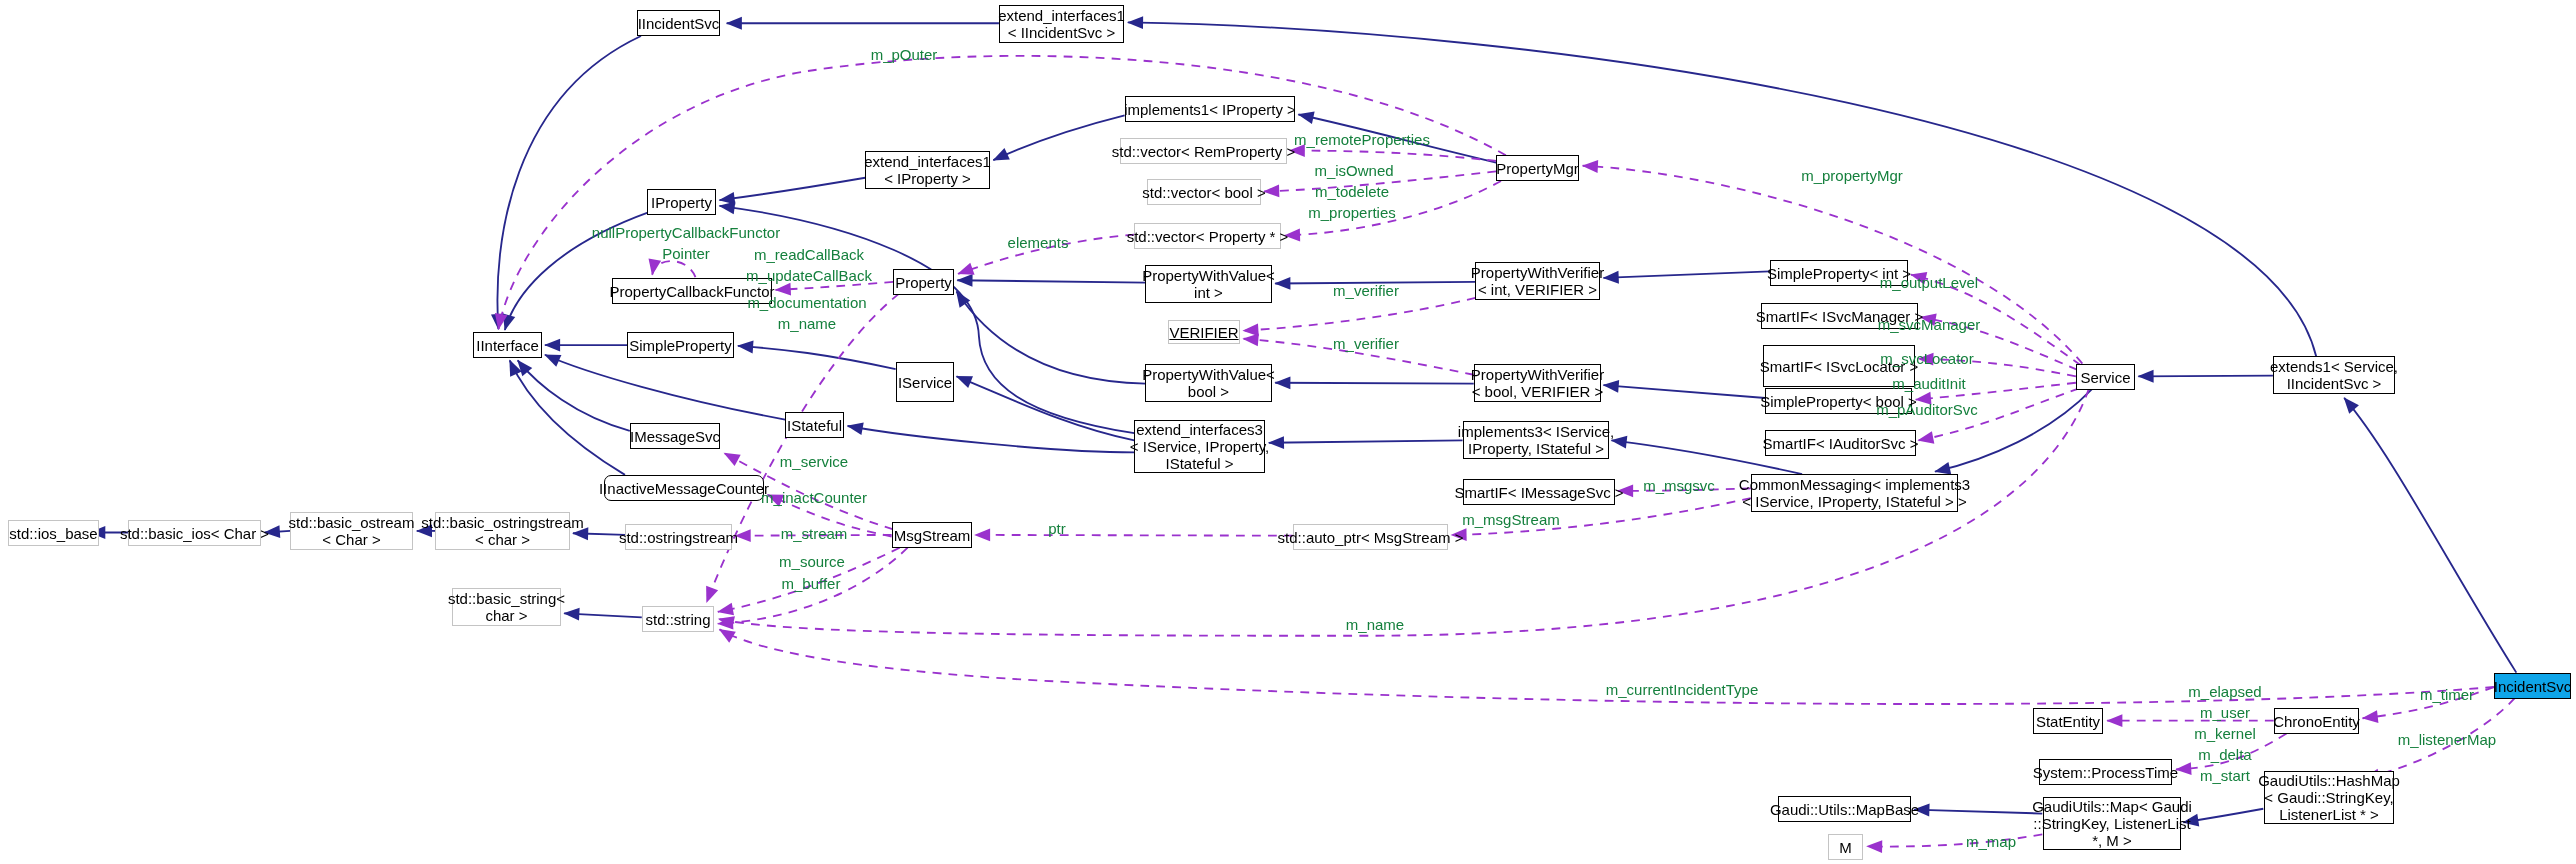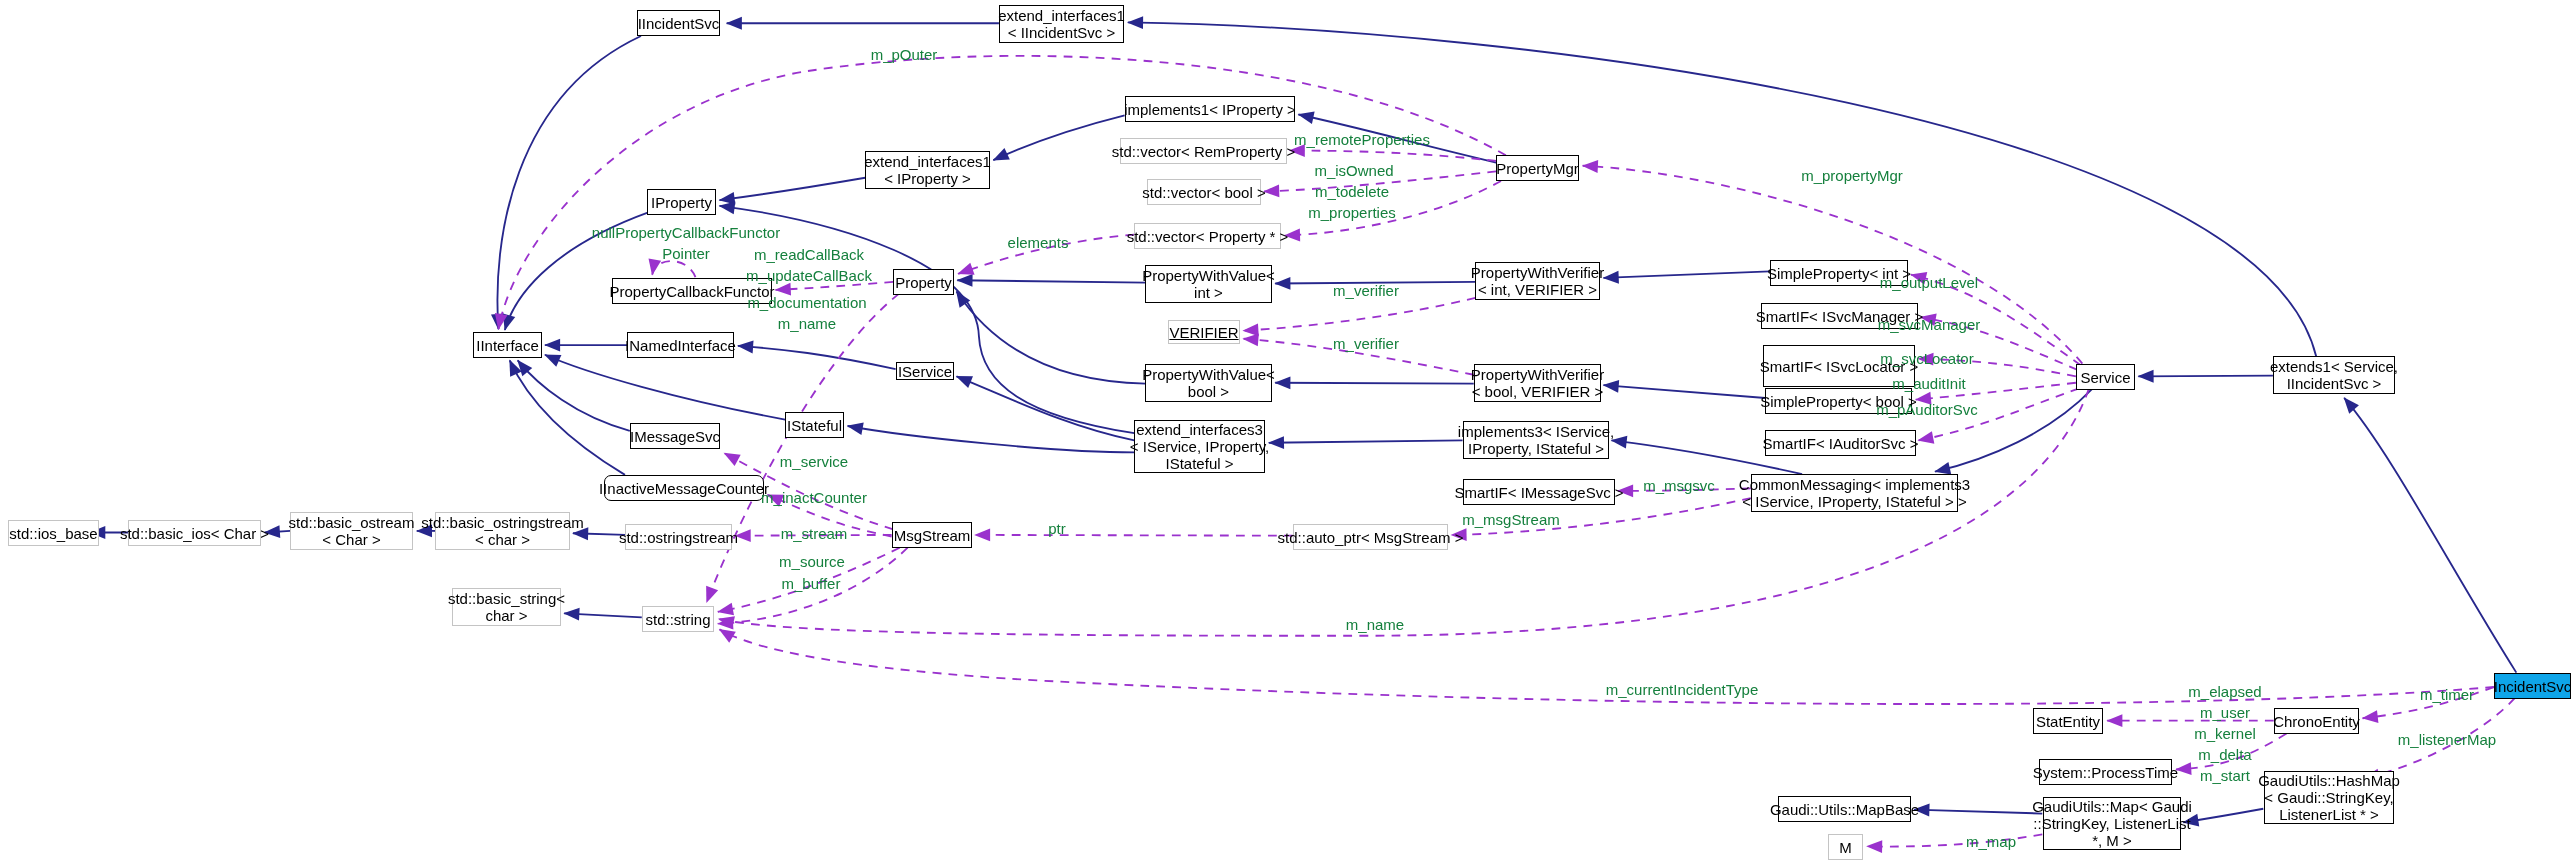--- a/index.html
+++ b/index.html
@@ -161,23 +161,23 @@
         <span class="ln">Service</span>
       </div>
       <div class="node" style="left: 2273px; top: 356px; width: 122px; height: 38px;">
         <span class="ln">extends1&lt; Service,</span>
         <span class="ln">IIncidentSvc &gt;</span>
       </div>
       <div class="node" style="left: 473px; top: 332px; width: 69px; height: 26px;">
         <span class="ln">IInterface</span>
       </div>
       <div class="node" style="left: 627px; top: 332px; width: 107px; height: 26px;">
-        <span class="ln">INamedInterface</span>
-      </div>
-      <div class="node" style="left: 896px; top: 362px; width: 58px; height: 18px;">
+        <span class="ln">SimpleProperty</span>
+      </div>
+      <div class="node" style="left: 896px; top: 362px; width: 58px; height: 40px;">
         <span class="ln">IService</span>
       </div>
       <div class="node" style="left: 785px; top: 412px; width: 59px; height: 26px;">
         <span class="ln">IStateful</span>
       </div>
       <div class="node" style="left: 1145px; top: 364px; width: 127px; height: 38px;">
         <span class="ln">PropertyWithValue&lt;</span>
         <span class="ln">bool &gt;</span>
       </div>
       <div class="node" style="left: 1474px; top: 364px; width: 127px; height: 38px;">

